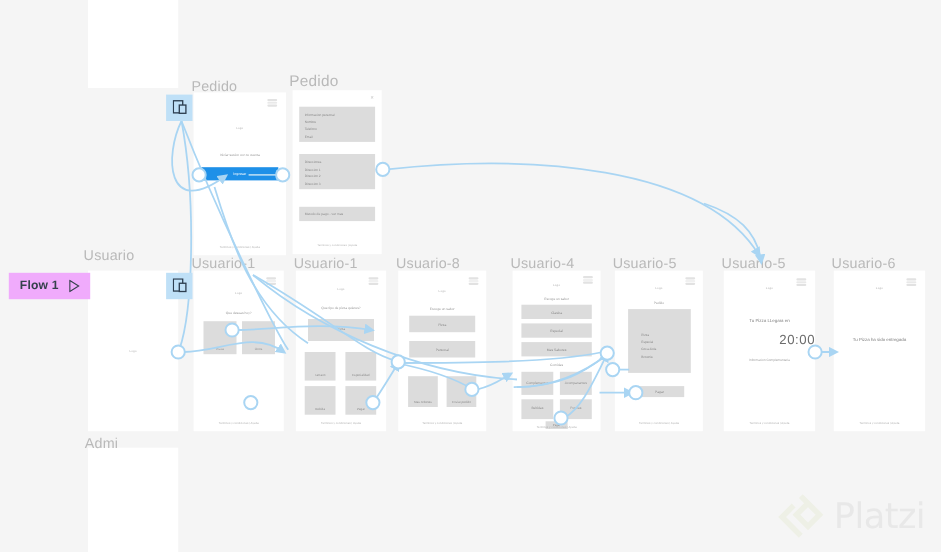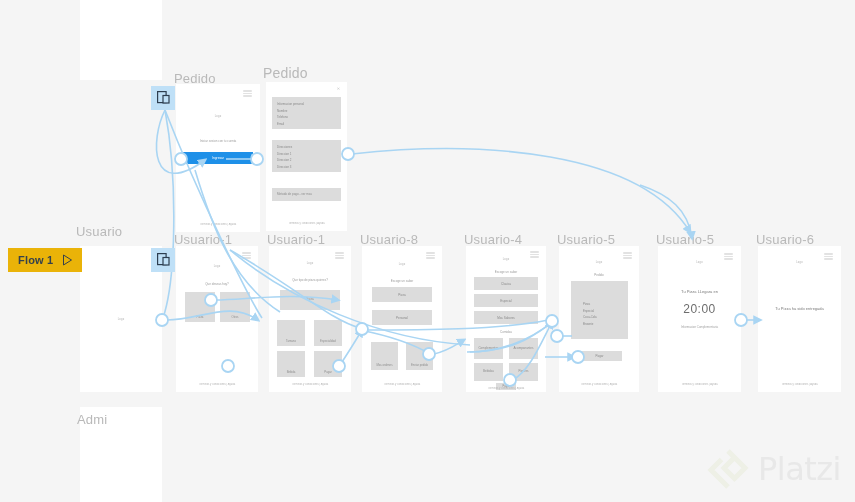--- a/index.html
+++ b/index.html
@@ -78,21 +78,21 @@
   }
   .sm-txt{
     position:absolute;left:0;right:0;text-align:center;
     font-size:2.9px;color:#a3a3a3;
   }
   .close-x{position:absolute;font-size:4px;color:#c4c4c4;}
 
   
   #flow-badge{
     position:absolute;left:8px;top:248px;width:74px;height:24px;
-    background:#eab308;display:flex;align-items:center;
+    background:#f0abfc;display:flex;align-items:center;
     z-index:6;
   }
   #flow-badge .fl-label{
     font-size:11px;font-weight:bold;color:#35414c;margin-left:10px;letter-spacing:.2px;
   }
   #flow-badge .fl-play{margin-left:9px;display:flex;align-items:center;}
 
   
   .start-chip{
     position:absolute;width:24px;height:24px;background:#bfe0f7;
@@ -183,21 +183,21 @@
 
   <div class="frame-title" style="left:76px;top:224px;">Usuario</div>
   <div class="frame-title" style="left:174px;top:232px;">Usuario-1</div>
   <div class="frame-title" style="left:267px;top:232px;">Usuario-1</div>
   <div class="frame-title" style="left:360px;top:232px;">Usuario-8</div>
   <div class="frame-title" style="left:464px;top:232px;">Usuario-4</div>
   <div class="frame-title" style="left:557px;top:232px;">Usuario-5</div>
   <div class="frame-title" style="left:656px;top:232px;">Usuario-5</div>
   <div class="frame-title" style="left:756px;top:232px;">Usuario-6</div>
 
-  <div class="frame-title" style="left:77px;top:412px;">Admi</div>
+  <div class="frame-title" style="left:77px;top:395px;">Admi</div>
 
   <div class="frame" style="left:80px;top:0px;width:82px;height:80px;"></div>
 
   <div class="frame" style="left:176px;top:84px;width:84px;height:148px;">
     <div class="hamb" style="right:8px;top:6px;">
         <i></i>
         <i></i>
         <i></i>
       </div>
     <div class="logo-tiny" style="top:31px;">Logo</div>
@@ -311,21 +311,21 @@
   </div>
 
   <div class="frame" style="left:658px;top:246px;width:83px;height:146px;">
     <div class="hamb" style="right:8px;top:7px;">
         <i></i>
         <i></i>
         <i></i>
       </div>
     <div class="logo-tiny" style="top:15px;">Logo</div>
     <div class="mid-txt" style="top:43px;">Tu Pizza LLegara en</div>
-    <div class="big-txt" style="top:56px;">20:00</div>
+    <div class="big-txt" style="top:56px;text-align:right;">20:00</div>
     <div class="sm-txt" style="top:79px;">Informacion Complementaria</div>
     <div class="foot">Terminos y condiciones | Ayuda</div>
   </div>
 
   <div class="frame" style="left:758px;top:246px;width:83px;height:146px;">
     <div class="hamb" style="right:8px;top:7px;">
         <i></i>
         <i></i>
         <i></i>
       </div>

